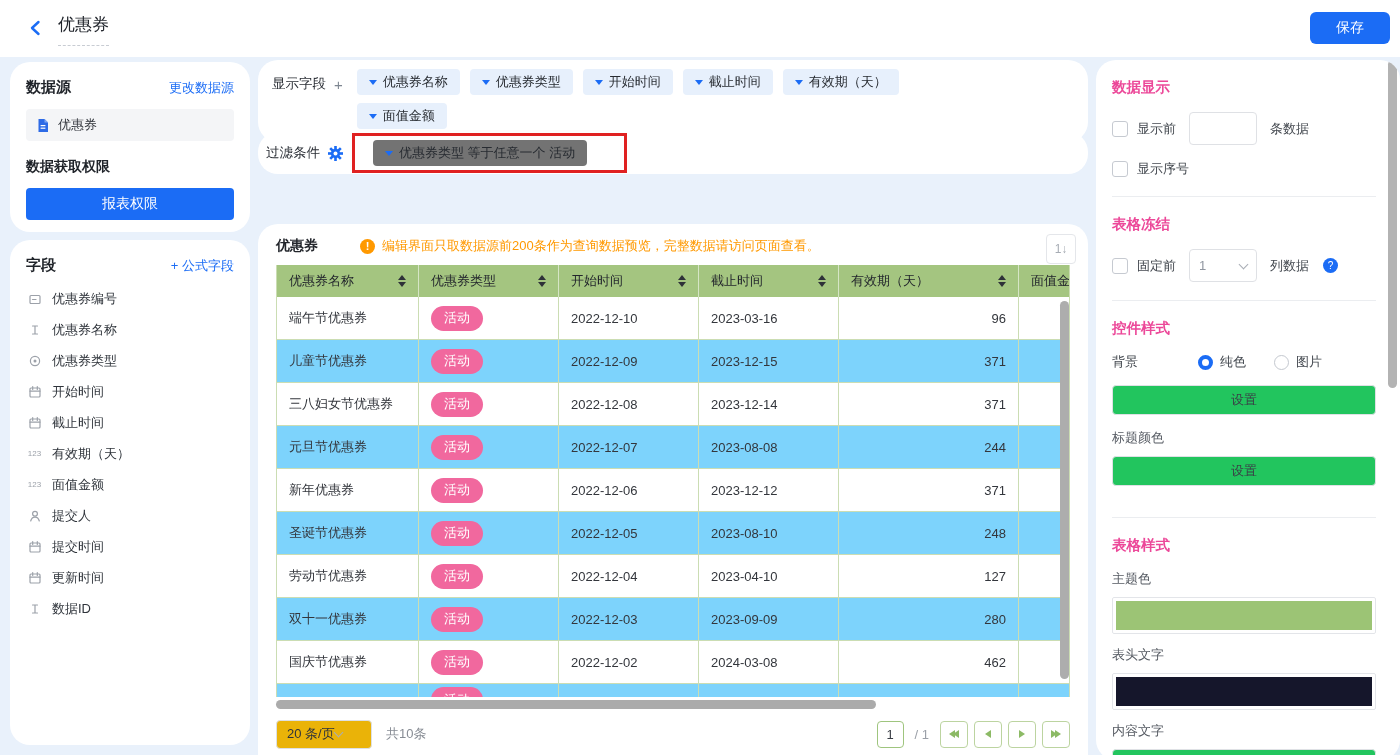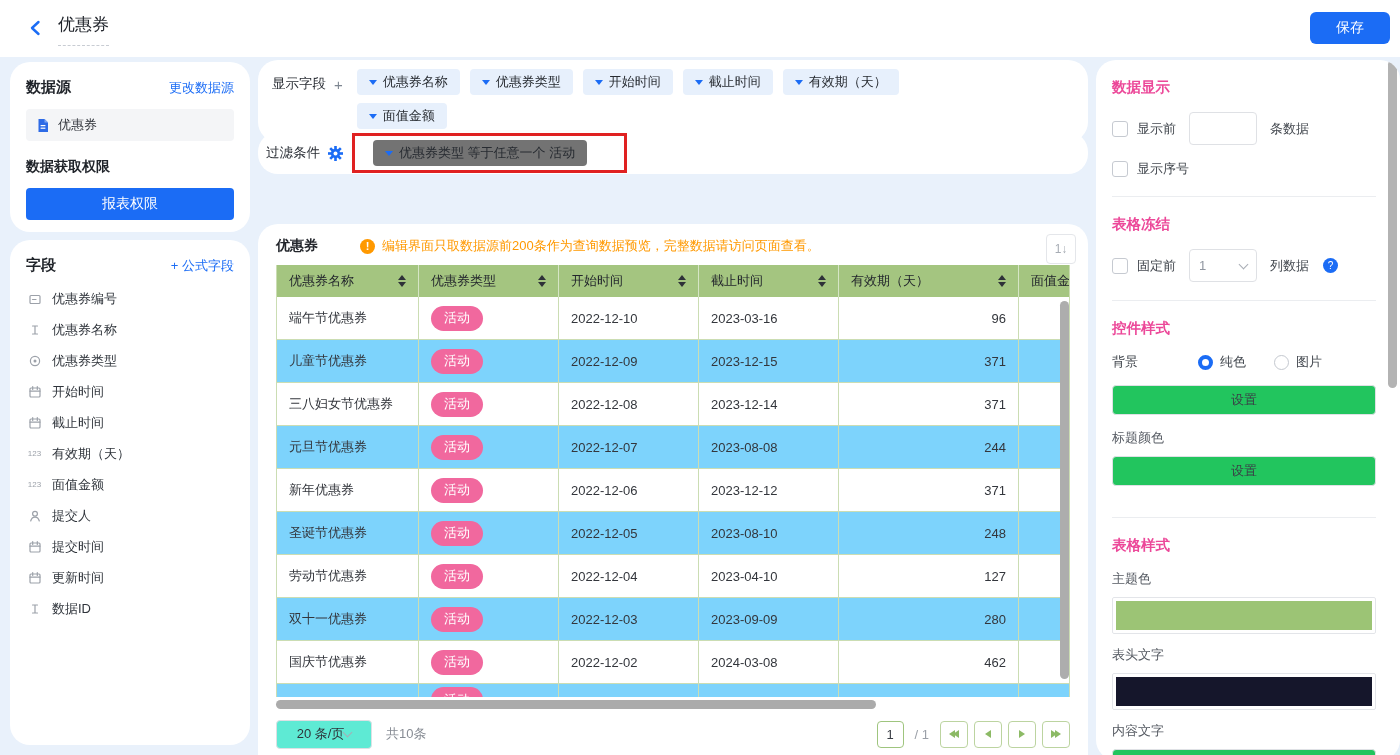--- a/index.html
+++ b/index.html
@@ -63,21 +63,21 @@
   .td.num{justify-content:flex-end;}
   .badge{height:25px;display:inline-flex;align-items:center;padding:0 13px;border-radius:13px;background:#F1689E;color:#fff;font-size:13px;}
   .tr.partial{height:13px;overflow:hidden;}
   .tr.partial .td{height:13px;border-bottom:none;align-items:flex-start;}
   .tr.partial .badge{margin-top:3px;}
   .v-scroll{position:absolute;right:0;top:36px;width:9px;height:378px;background:#ADADAD;border-radius:5px;cursor:pointer;}
   .h-scroll{margin:3px 18px 0;height:9px;position:relative;}
   .h-scroll .thumb{position:absolute;left:0;top:0;width:600px;height:9px;background:#ABABAB;border-radius:5px;cursor:pointer;}
 
   .pagination{margin:7px 18px 0;height:36px;display:flex;align-items:center;}
-  .psize{width:96px;height:29px;border:1px solid #DDE0E4;border-radius:4px;background:#5eead4;display:flex;align-items:center;justify-content:center;padding:0 10px;font-size:13px;color:#2F343B;cursor:pointer;}
+  .psize{width:96px;height:29px;border:1px solid #DDE0E4;border-radius:4px;background:#eab308;display:flex;align-items:center;justify-content:flex-start;padding:0 10px;font-size:13px;color:#2F343B;cursor:pointer;}
   .chev{width:7px;height:7px;border-right:1.5px solid #A8ADB5;border-bottom:1.5px solid #A8ADB5;transform:rotate(45deg);margin-top:-3px;}
   .ptotal{margin-left:14px;font-size:13px;color:#878C94;}
   .pg-right{margin-left:auto;display:flex;align-items:center;gap:6px;}
   .page-box{width:27px;height:27px;border:1px solid #9FC57E;border-radius:4px;background:#fff;display:flex;align-items:center;justify-content:center;font-size:13px;color:#3A3E45;}
   .page-count{color:#9A9FA7;font-size:13px;margin:0 5px;}
   .pg-btn{width:28px;height:27px;border:1px solid #BCD4A0;border-radius:4px;background:#fff;display:flex;align-items:center;justify-content:center;cursor:pointer;gap:0;}
   .tri-r{width:0;height:0;border-top:4px solid transparent;border-bottom:4px solid transparent;border-left:6px solid #8CBA65;}
   .tri-l{width:0;height:0;border-top:4px solid transparent;border-bottom:4px solid transparent;border-right:6px solid #8CBA65;}
   .dbl{display:flex;margin:0 -1px;}
   .dbl > i{margin:0 -1px;}

